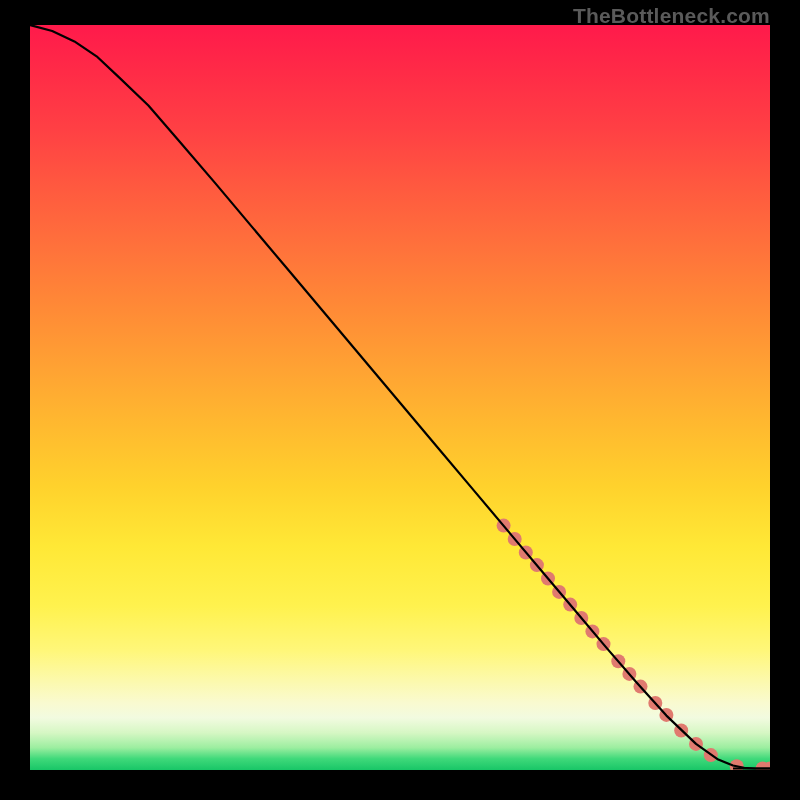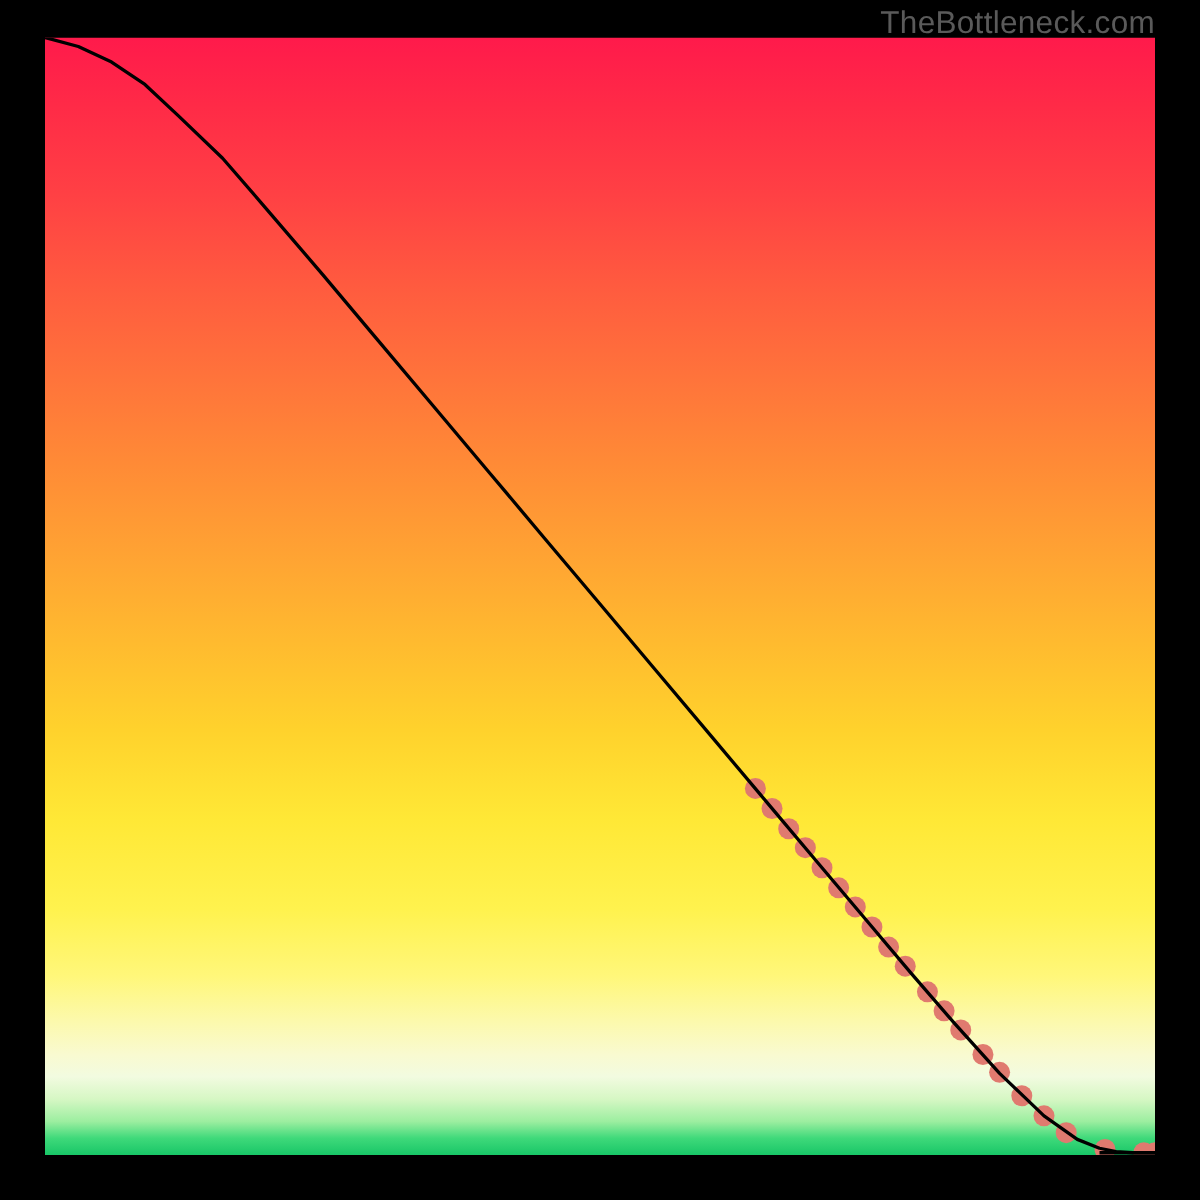--- a/index.html
+++ b/index.html
@@ -55,21 +55,21 @@
   .svg-layer {
     position: absolute;
     inset: 0;
   }
   .watermark {
     position: absolute;
     top: 4px;
     right: 30px;
     color: #5a5a5a;
     font-size: 21px;
-    font-weight: 400;
+    font-weight: 700;
     letter-spacing: 0.2px;
   }
 </style>
 </head>
 <body>
 
 <div class="stage">
 
   <div class="watermark">TheBottleneck.com</div>
 

